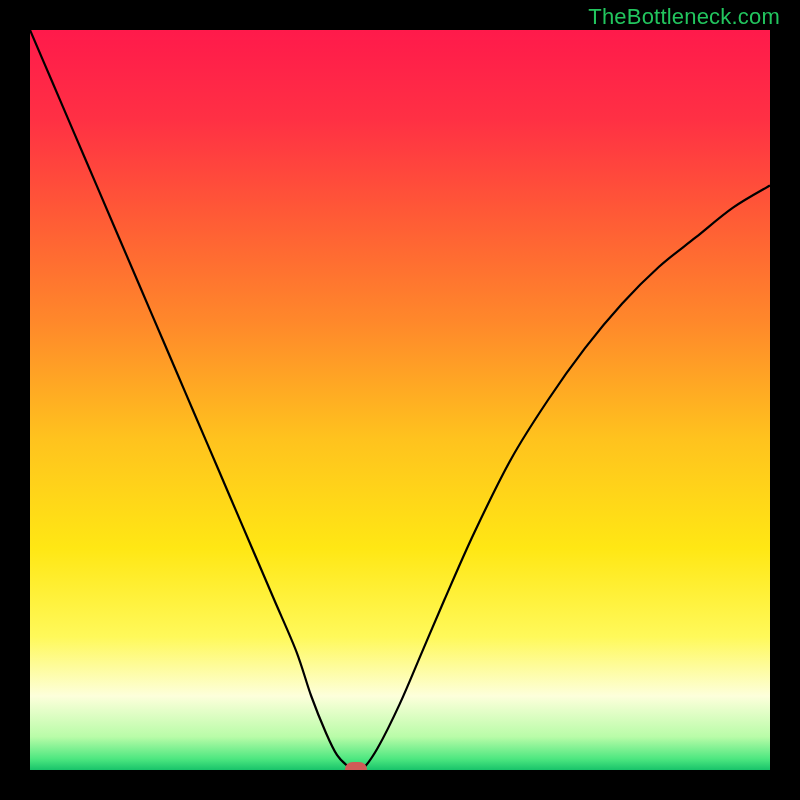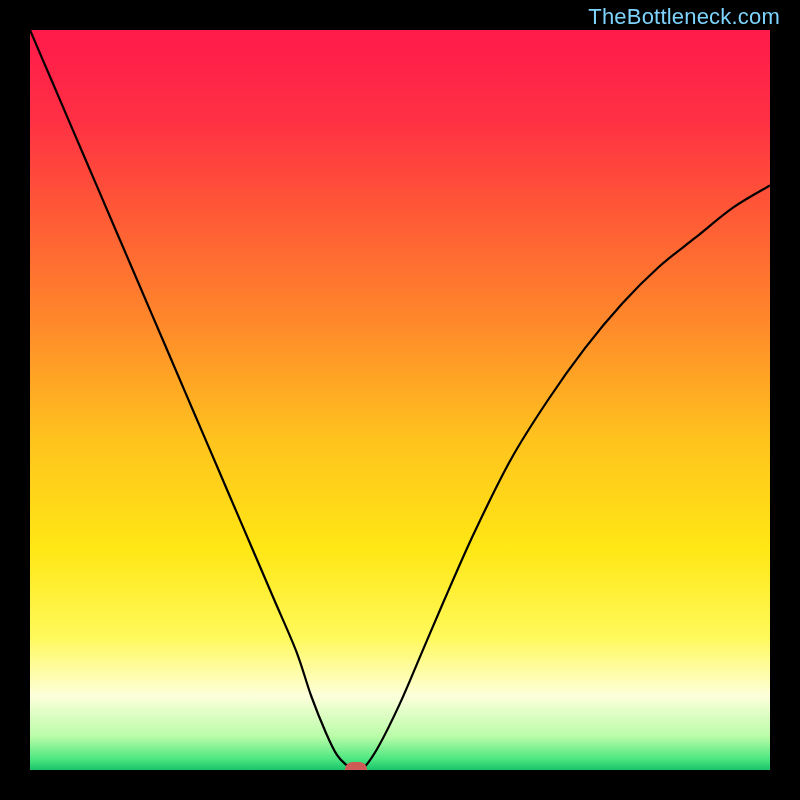--- a/index.html
+++ b/index.html
@@ -14,21 +14,21 @@
   .frame {
     position: relative;
     width: 800px;
     height: 800px;
     background: #000;
   }
   .watermark {
     position: absolute;
     top: 4px;
     right: 20px;
-    color: #7dd3fc;
+    color: #22c55e;
     font-size: 22px;
     font-weight: 500;
     letter-spacing: 0.2px;
     z-index: 5;
   }
   .plot-area {
     position: absolute;
     left: 30px;
     top: 30px;
     width: 740px;

